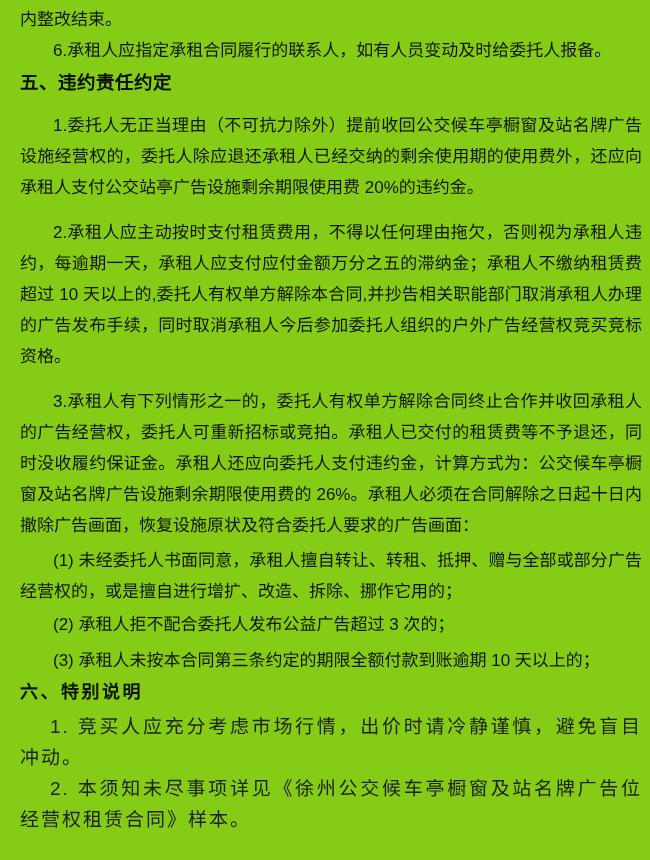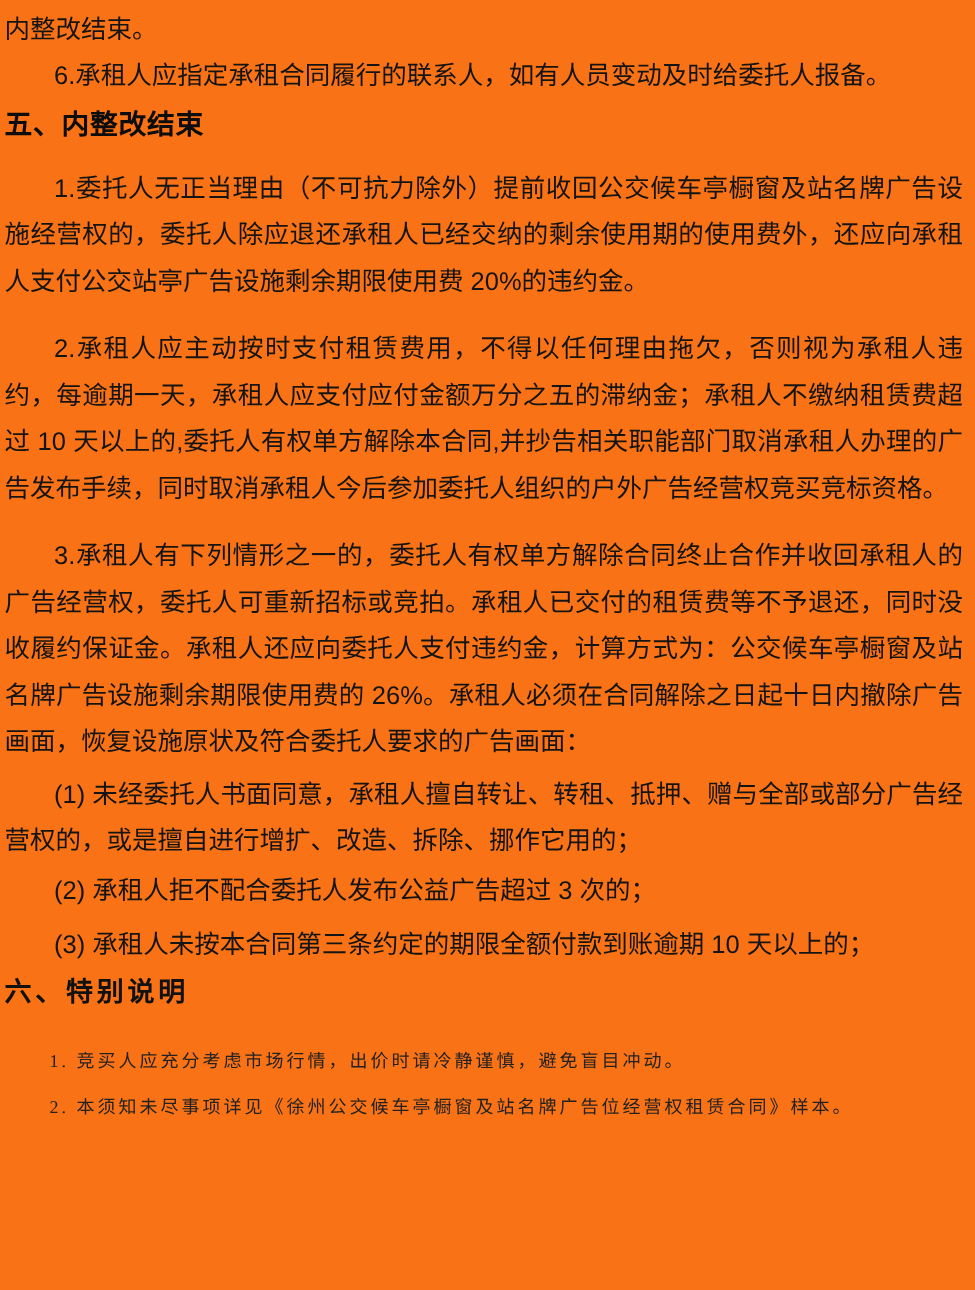--- a/index.html
+++ b/index.html
@@ -5,23 +5,23 @@
   html, body {
     margin: 0;
     padding: 0;
     background: #ffffff;
   }
   .page {
     position: relative;
     width: 650px;
     height: 860px;
     box-sizing: border-box;
-    background: #f97316;
+    background: #84cc16;
     color: #141414;
-    padding: 4px 8px 0 3px;
+    padding: 4px 8px 0 20px;
     overflow: hidden;
     font-family: "Liberation Sans", sans-serif;
   }
   .body-line {
     margin: 0;
     font-size: 17px;
     line-height: 31px;
     text-align: justify;
     color: #141414;
   }
@@ -42,41 +42,41 @@
   .sec6-heading {
     margin: 3px 0 0 0;
     font-size: 18px;
     line-height: 26px;
     font-weight: bold;
     letter-spacing: 2.5px;
     color: #111111;
     font-family: "Liberation Serif", serif;
   }
   .kai-item {
-    margin: 18px 0 0 0;
-    font-size: 12px;
+    margin: 6px 0 0 0;
+    font-size: 19px;
     line-height: 31px;
     letter-spacing: 2px;
     text-indent: 30px;
     text-align: justify;
     color: #222222;
-    font-family: Liberation Serif, serif;
+    font-family: Liberation Sans, sans-serif;
   }
   .kai-item.second { margin-top: 0; }
 </style>
 </head>
 <body>
 
 <div class="page">
 
   <p class="body-line">内整改结束。</p>
 
   <p class="body-line indent">6.承租人应指定承租合同履行的联系人，如有人员变动及时给委托人报备。</p>
 
-  <h2 class="sec5-heading">五、内整改结束</h2>
+  <h2 class="sec5-heading">五、违约责任约定</h2>
 
   <p class="body-line indent para">1.委托人无正当理由（不可抗力除外）提前收回公交候车亭橱窗及站名牌广告设施经营权的，委托人除应退还承租人已经交纳的剩余使用期的使用费外，还应向承租人支付公交站亭广告设施剩余期限使用费 20%的违约金。</p>
 
   <p class="body-line indent para">2.承租人应主动按时支付租赁费用，不得以任何理由拖欠，否则视为承租人违约，每逾期一天，承租人应支付应付金额万分之五的滞纳金；承租人不缴纳租赁费超过 10 天以上的,委托人有权单方解除本合同,并抄告相关职能部门取消承租人办理的广告发布手续，同时取消承租人今后参加委托人组织的户外广告经营权竞买竞标资格。</p>
 
   <p class="body-line indent para">3.承租人有下列情形之一的，委托人有权单方解除合同终止合作并收回承租人的广告经营权，委托人可重新招标或竞拍。承租人已交付的租赁费等不予退还，同时没收履约保证金。承租人还应向委托人支付违约金，计算方式为：公交候车亭橱窗及站名牌广告设施剩余期限使用费的 26%。承租人必须在合同解除之日起十日内撤除广告画面，恢复设施原状及符合委托人要求的广告画面：</p>
 
   <p class="body-line indent subitem subitem-first">(1) 未经委托人书面同意，承租人擅自转让、转租、抵押、赠与全部或部分广告经营权的，或是擅自进行增扩、改造、拆除、挪作它用的；</p>
 
   <p class="body-line indent subitem">(2) 承租人拒不配合委托人发布公益广告超过 3 次的；</p>

